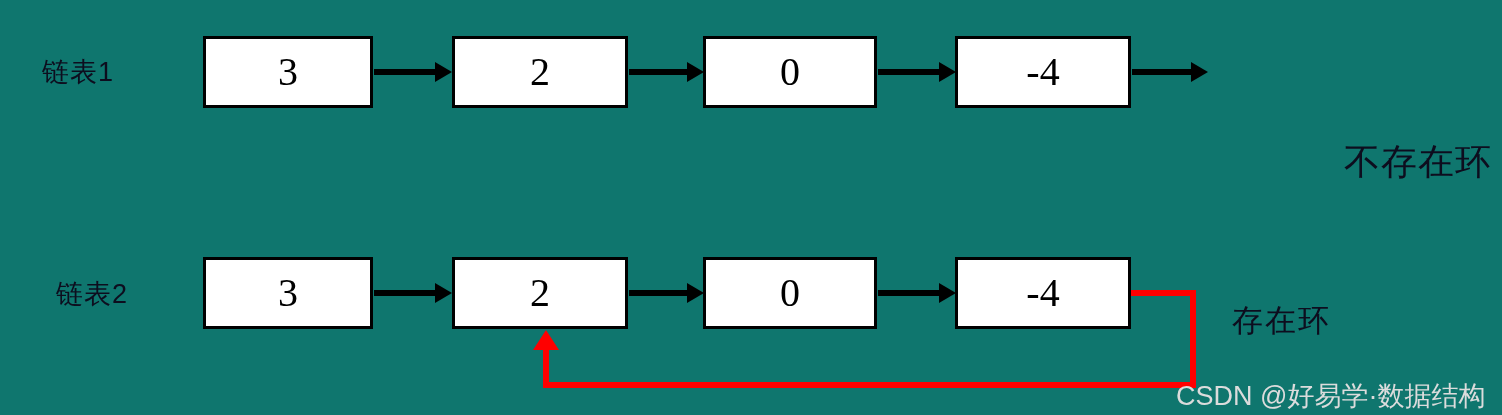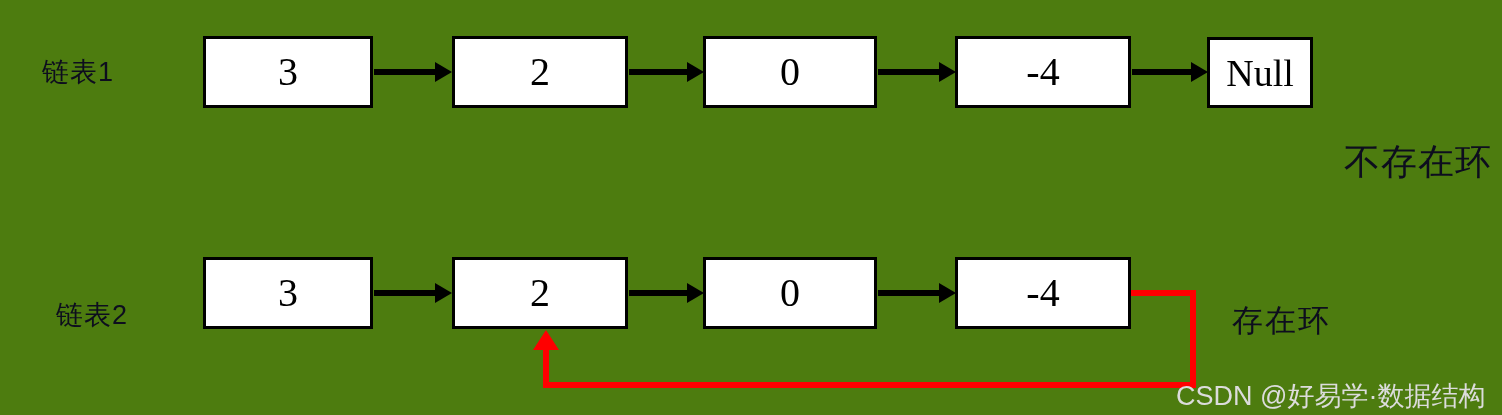--- a/index.html
+++ b/index.html
@@ -4,36 +4,36 @@
 <style>
   html, body {
     margin: 0;
     padding: 0;
     background: #ffffff;
   }
   #canvas {
     position: relative;
     width: 1502px;
     height: 415px;
-    background: #4d7c0f;
+    background: #0f766e;
     overflow: hidden;
     font-family: "Liberation Serif", "DejaVu Serif", serif;
   }
 
   
   .row-label {
     position: absolute;
     font-family: "Liberation Sans", "DejaVu Sans", sans-serif;
     font-size: 27px;
     color: #0d0d1e;
     letter-spacing: 1px;
     white-space: nowrap;
   }
   #label-list1 { left: 42px; top: 54px; }
-  #label-list2 { left: 56px; top: 276px; margin-top: 21px; }
+  #label-list2 { left: 56px; top: 276px; }
 
   
   .node-box {
     position: absolute;
     box-sizing: border-box;
     border: 3px solid #000000;
     background: #ffffff;
     display: flex;
     align-items: center;
     justify-content: center;
@@ -142,21 +142,20 @@
     <div class="head" style="left:61px;"></div>
   </div>
 
   <div class="node-box" id="r1-node3" style="left:955px; top:36px; width:176px; height:72px;">-4</div>
 
   <div class="arrow-h" id="r1-arrow3" style="left:1132px; top:72px; width:76px;">
     <div class="shaft" style="width:60px;"></div>
     <div class="head" style="left:59px;"></div>
   </div>
 
-  <div class="node-box null-box" id="r1-node4" style="left:1207px; top:37px; width:106px; height:71px;">Null</div>
 
   <div class="annotation" id="annotation-no-cycle">不存在环</div>
 
   <div class="row-label" id="label-list2">链表2</div>
 
   <div class="node-box" id="r2-node0" style="left:203px; top:257px; width:170px; height:72px;">3</div>
 
   <div class="arrow-h" id="r2-arrow0" style="left:374px; top:293px; width:78px;">
     <div class="shaft" style="width:62px;"></div>
     <div class="head" style="left:61px;"></div>

